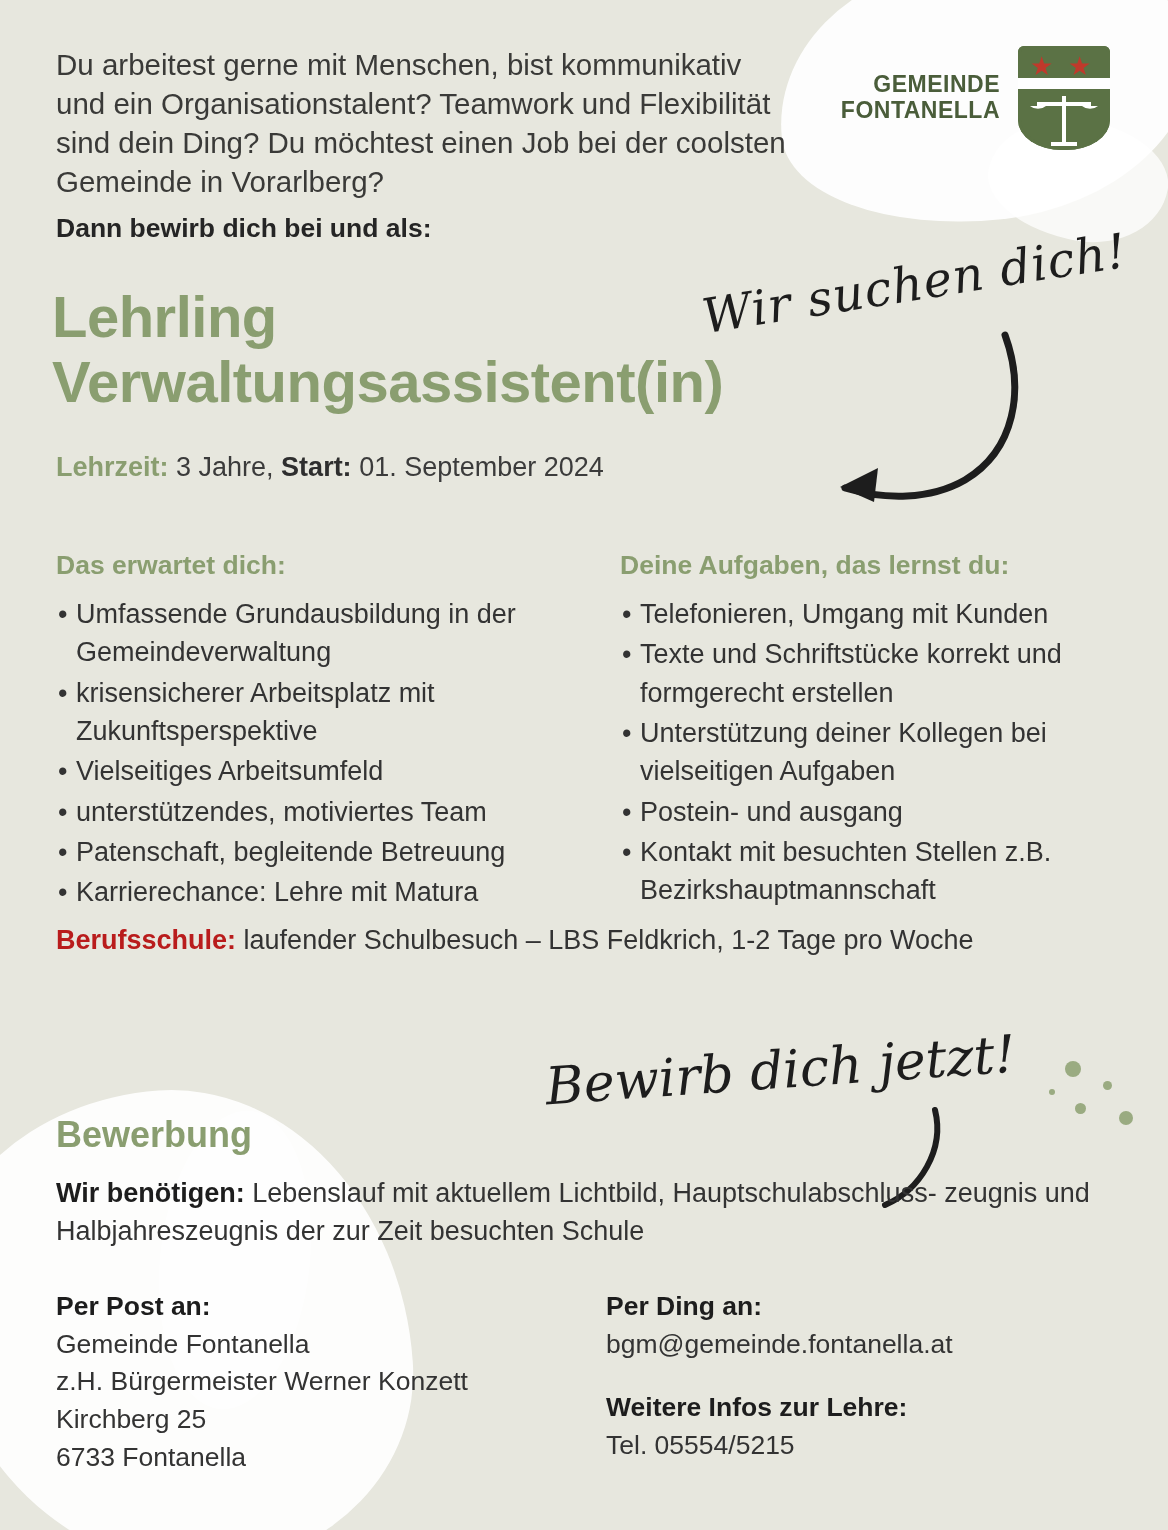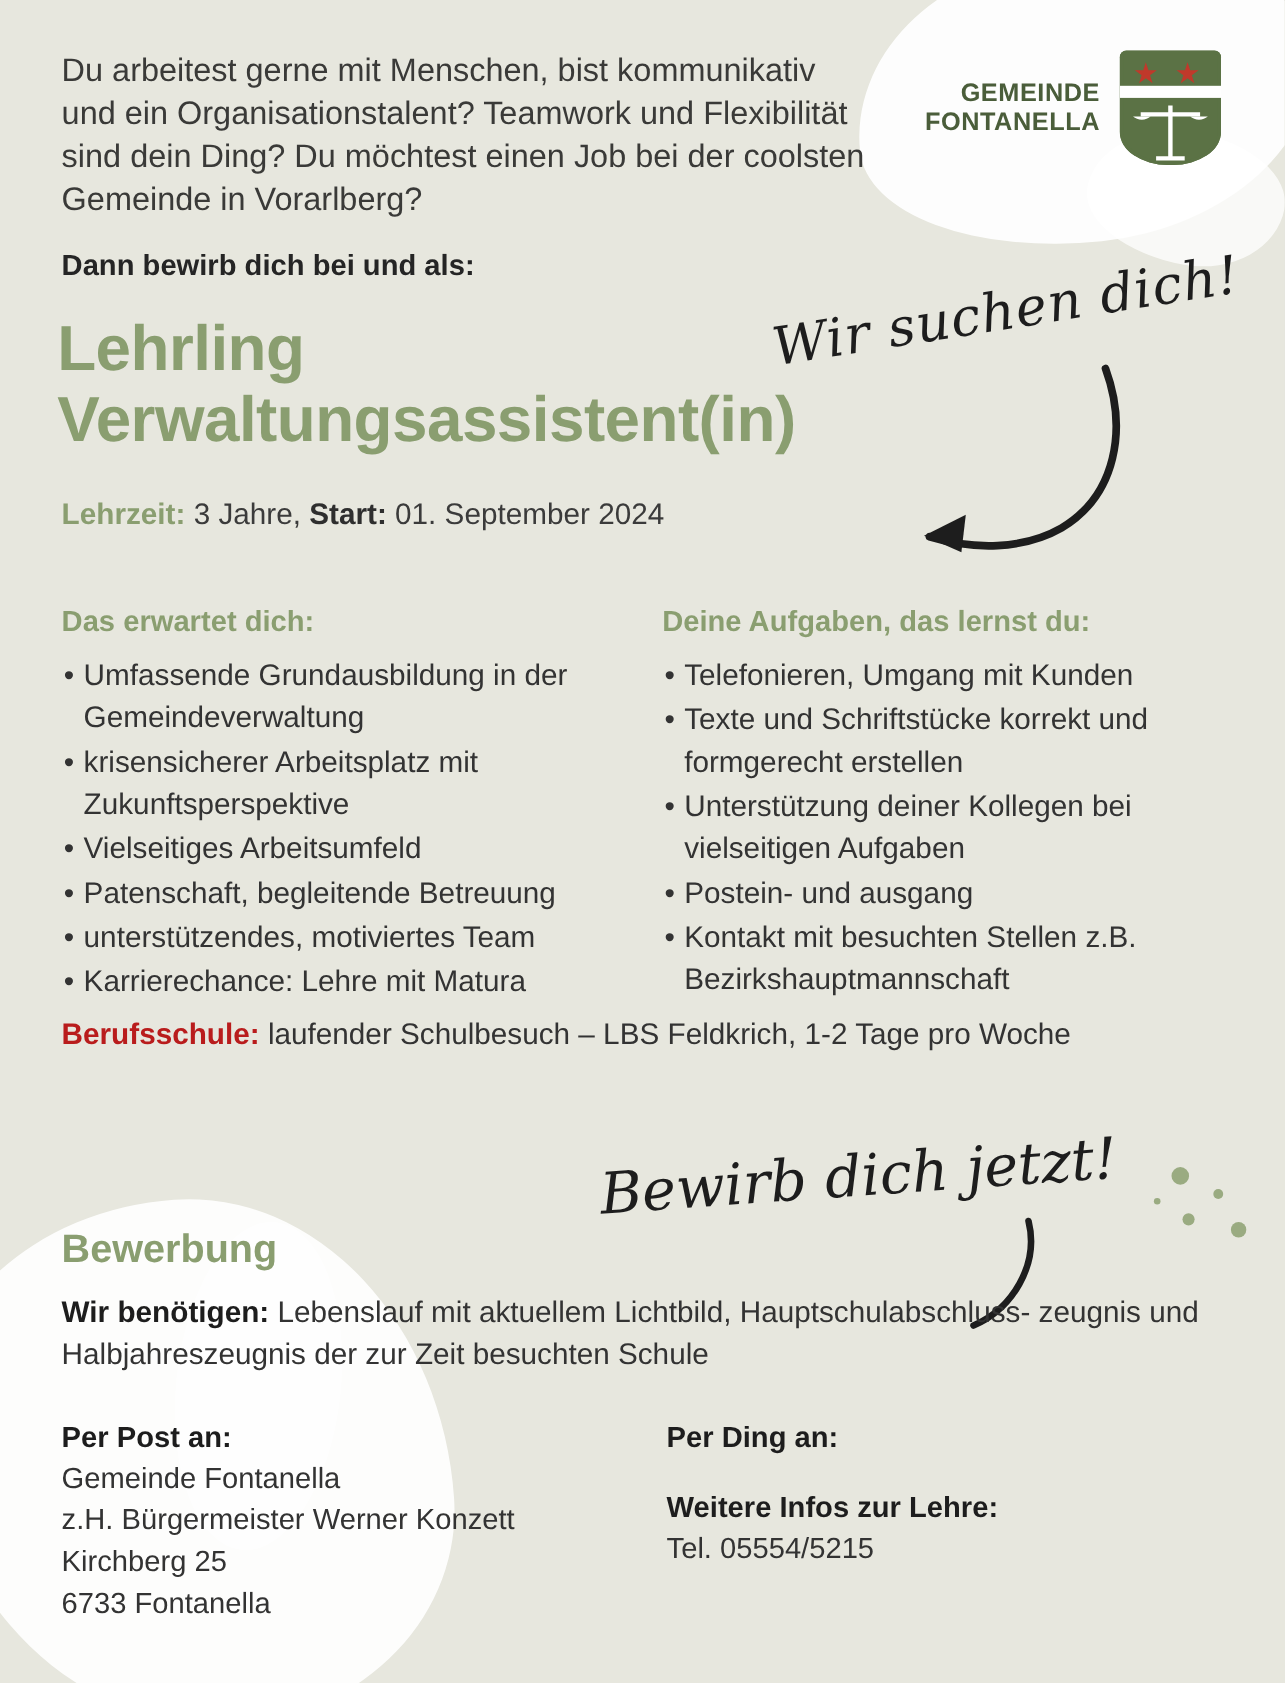--- a/index.html
+++ b/index.html
@@ -135,21 +135,21 @@
     position: absolute;
     left: 50%;
     top: 48px;
     transform: translateX(-50%);
   }
 
   
   .subhead {
     position: absolute;
     left: 56px;
-    top: 226px;
+    top: 213px;
     font-size: 26.5px;
     font-weight: bold;
     color: #252525;
   }
   .title {
     position: absolute;
     left: 52px;
     top: 285px;
     width: 880px;
     font-size: 58px;
@@ -192,21 +192,21 @@
 
   
   .col-left {
     position: absolute;
     left: 56px;
     top: 550px;
     width: 520px;
   }
   .col-right {
     position: absolute;
-    left: 602px;
+    left: 620px;
     top: 550px;
     width: 520px;
   }
   .col-head {
     font-size: 26.5px;
     font-weight: bold;
     color: #8a9e70;
     margin-bottom: 14px;
   }
   ul.bullets {
@@ -361,22 +361,22 @@
       <path d="M205 5 C225 60 215 120 165 150 C130 170 85 170 45 158" fill="none" stroke="#1d1d1d" stroke-width="7" stroke-linecap="round"></path>
       <path d="M40 157 L78 138 L74 172 Z" fill="#1d1d1d"></path>
     </svg>
 
     <div class="col-left">
       <div class="col-head">Das erwartet dich:</div>
       <ul class="bullets">
         <li>Umfassende Grundausbildung in der Gemeindeverwaltung</li>
         <li>krisensicherer Arbeitsplatz mit Zukunftsperspektive</li>
         <li>Vielseitiges Arbeitsumfeld</li>
+        <li>unterstützendes, motiviertes Team</li>
         <li>Patenschaft, begleitende Betreuung</li>
-        <li>unterstützendes, motiviertes Team</li>
         <li>Karrierechance: Lehre mit Matura</li>
       </ul>
     </div>
 
     <div class="col-right">
       <div class="col-head">Deine Aufgaben, das lernst du:</div>
       <ul class="bullets">
         <li>Telefonieren, Umgang mit Kunden</li>
         <li>Texte und Schriftstücke korrekt und formgerecht erstellen</li>
         <li>Unterstützung deiner Kollegen bei vielseitigen Aufgaben</li>
@@ -411,19 +411,20 @@
     <div class="addr-left">
       <div class="addr-title">Per Post an:</div>
       <div>Gemeinde Fontanella</div>
       <div>z.H. Bürgermeister Werner Konzett</div>
       <div>Kirchberg 25</div>
       <div>6733 Fontanella</div>
     </div>
 
     <div class="addr-right">
       <div class="addr-title">Per Ding an:</div>
+      <div>bgm@gemeinde.fontanella.at</div>
       <div class="block-gap"></div>
       <div class="addr-title">Weitere Infos zur Lehre:</div>
       <div>Tel. 05554/5215</div>
     </div>
 
   </div>
 </div>
 
 </body></html>

